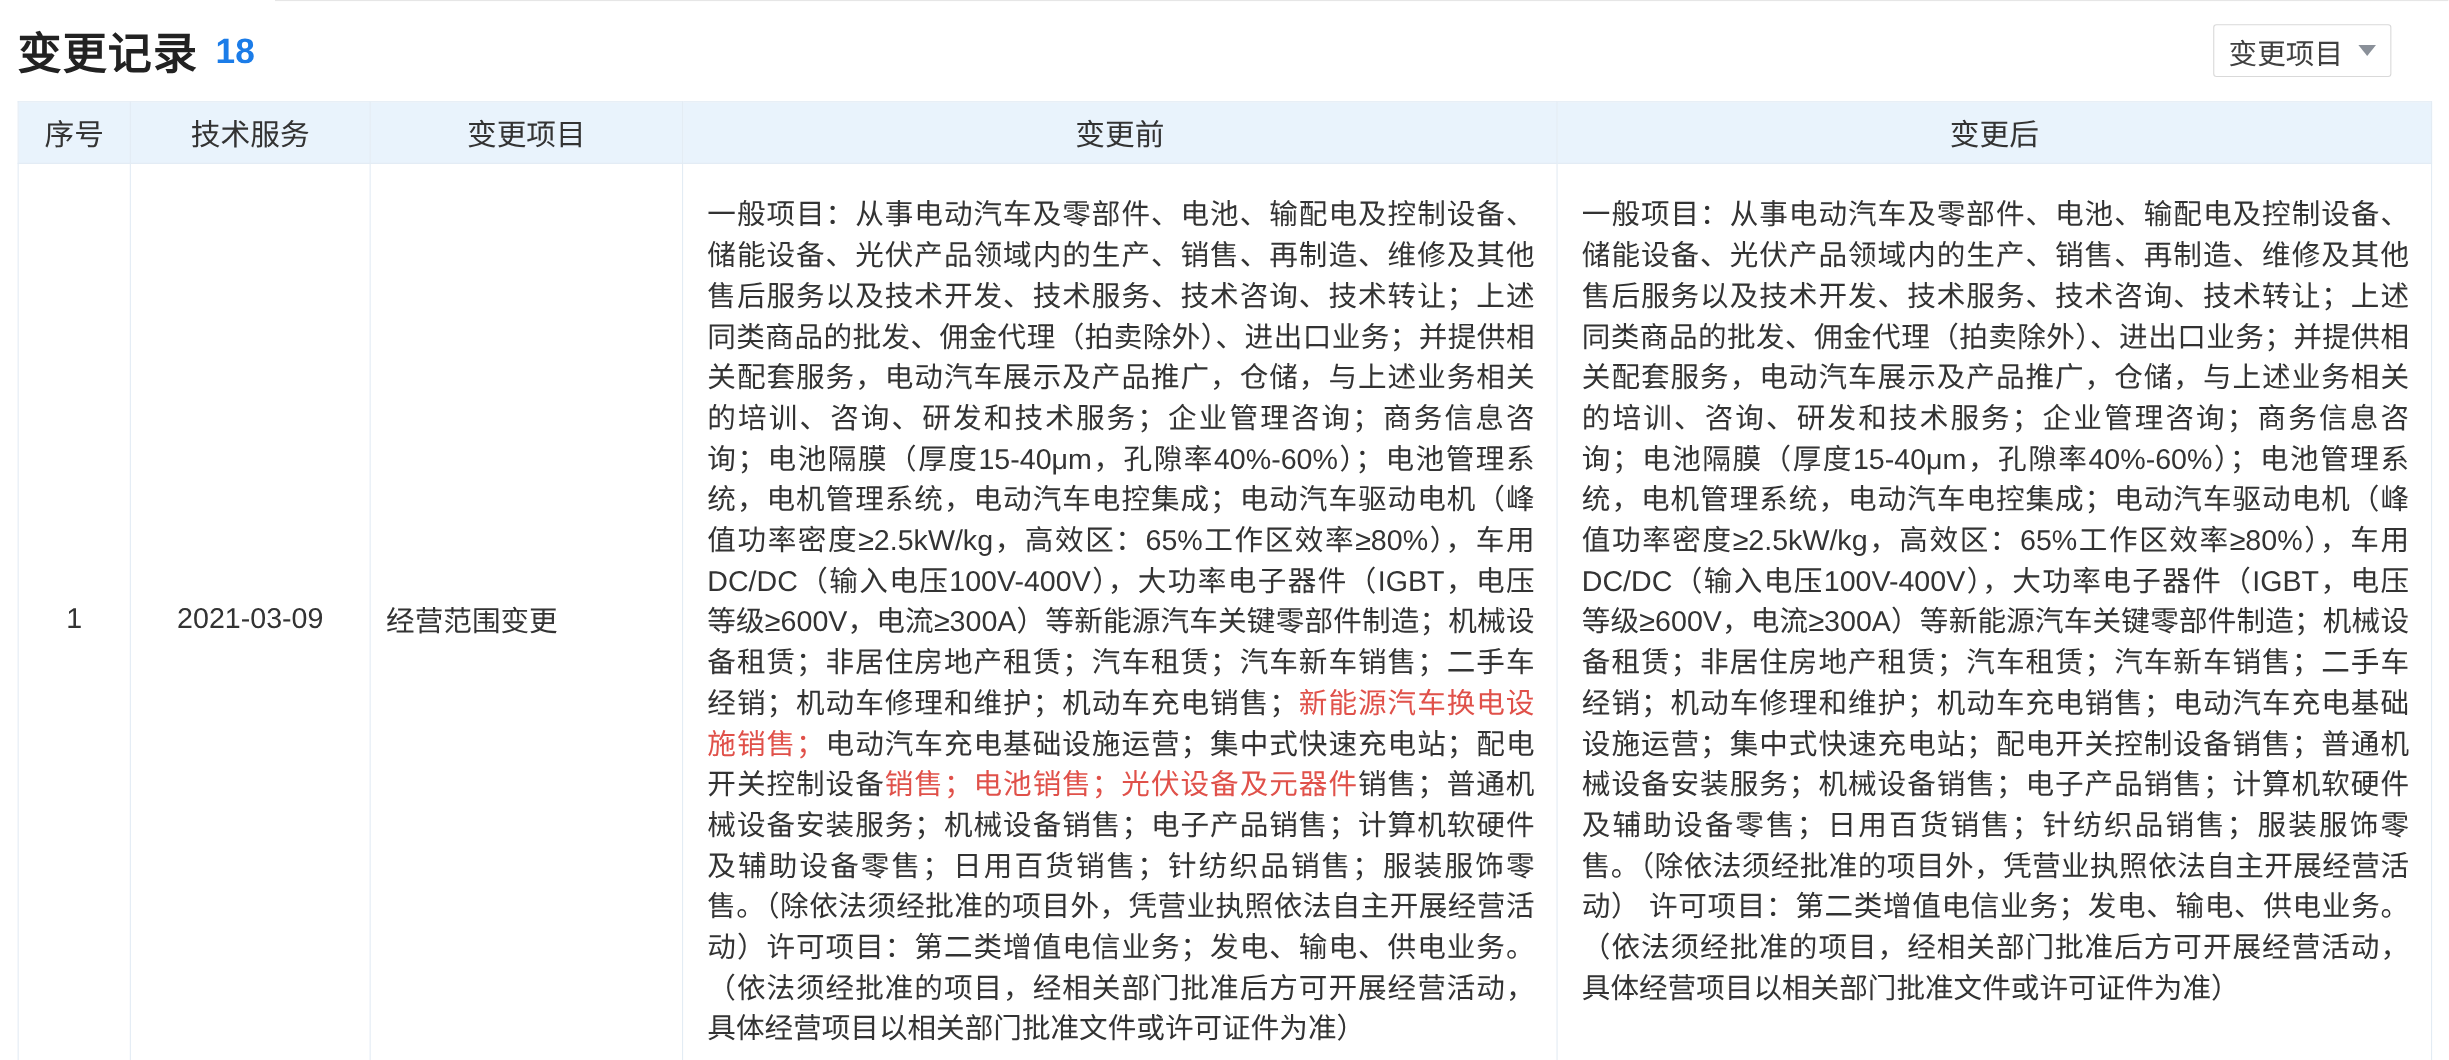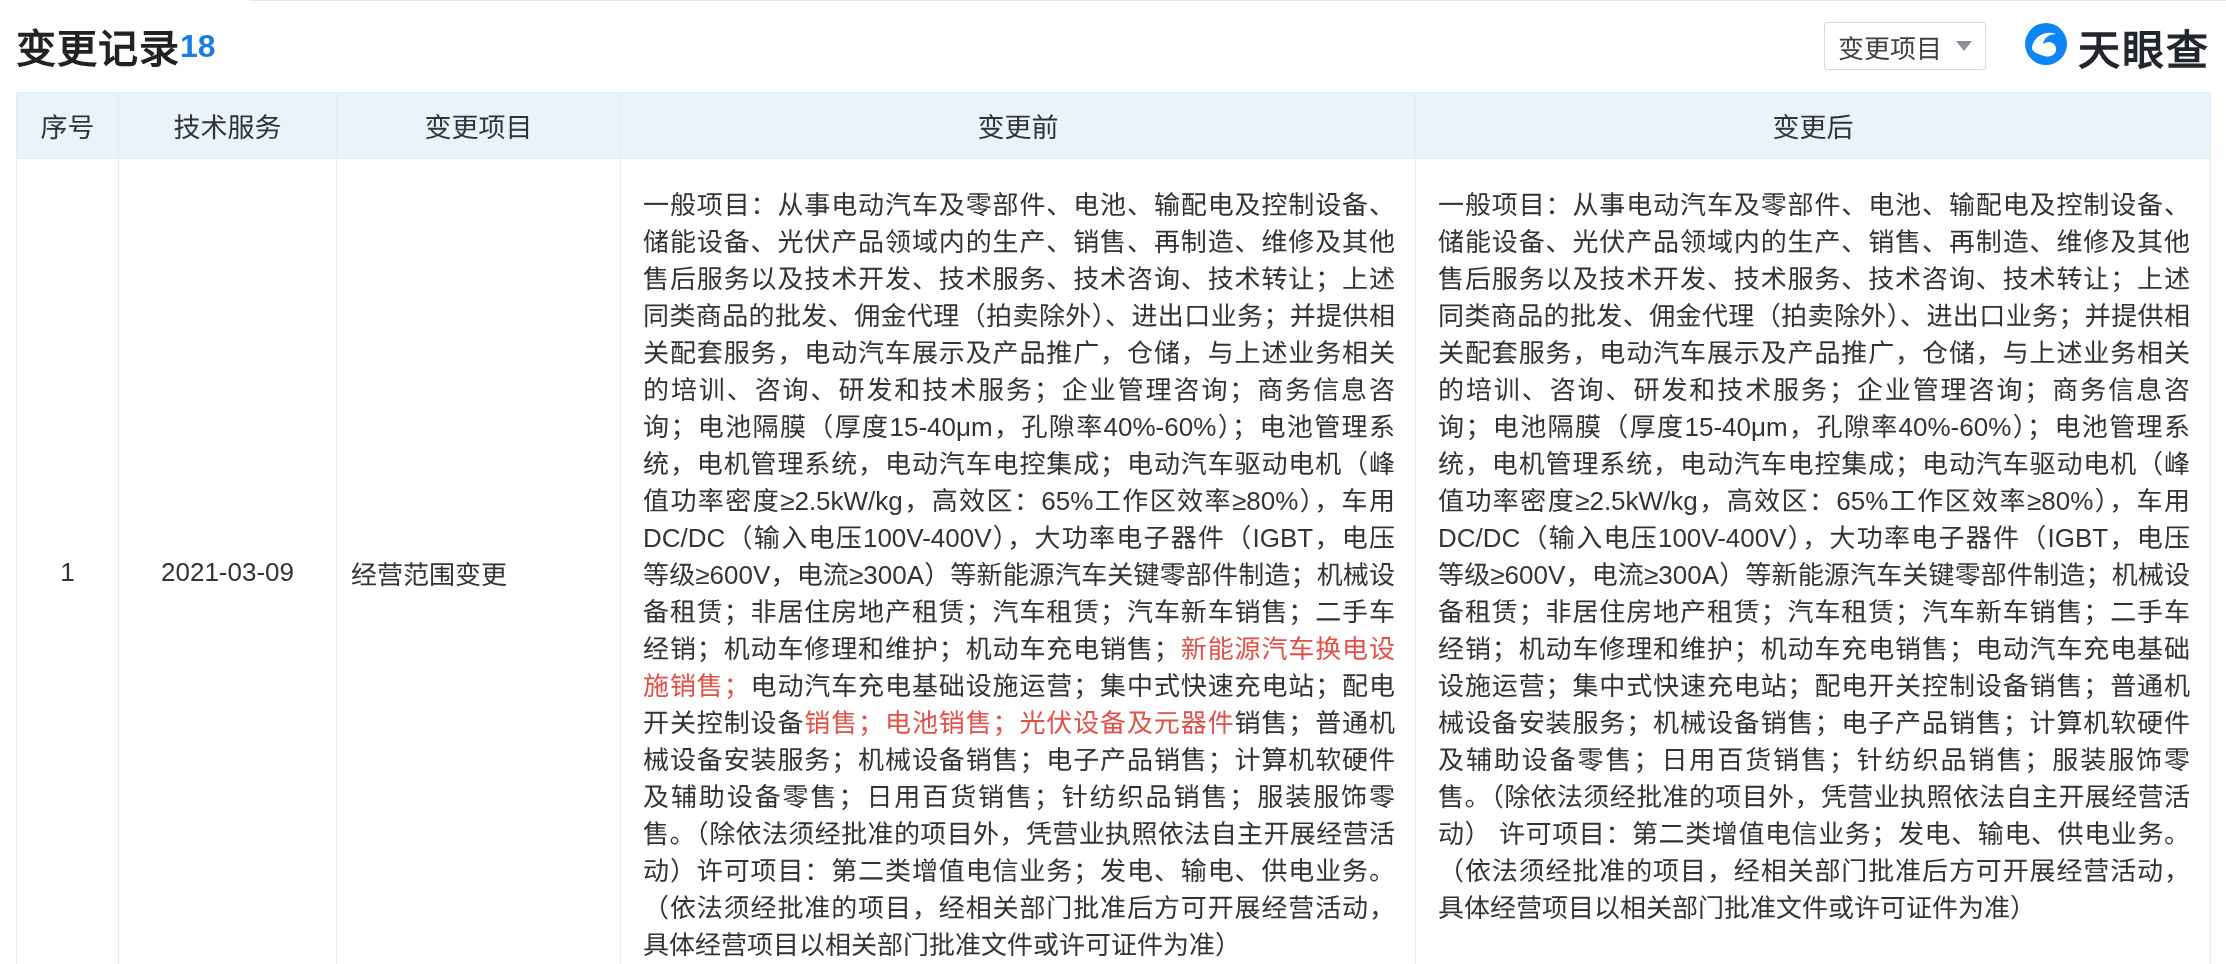--- a/index.html
+++ b/index.html
@@ -15,38 +15,38 @@
   }
   *{box-sizing:border-box;margin:0;padding:0;}
   html,body{width:2226px;height:964px;overflow:hidden;background:#ffffff;
     font-family:"Liberation Sans","DejaVu Sans",sans-serif;color:var(--text);}
   .top-divider{position:absolute;top:0;left:250px;right:0;height:1px;background:#e6e6e6;}
   .page{position:relative;width:2226px;height:964px;padding:0 16px;}
 
   
   .header-bar{display:flex;align-items:center;padding-top:22px;height:70px;}
   .page-title{font-size:40px;font-weight:700;color:#222;letter-spacing:1px;}
-  .record-count{font-size:32px;font-weight:700;color:var(--accent-blue);margin-left:0;}
+  .record-count{font-size:32px;font-weight:700;color:var(--accent-blue);margin-left:16px;}
   .notify-btn{display:flex;align-items:center;gap:10px;margin-left:26px;height:46px;
     padding:0 20px;background:var(--orange-bg);border:1px solid var(--orange-border);
     border-radius:4px;color:var(--orange);font-size:26px;cursor:pointer;}
   .notify-btn svg{display:block;}
   .spacer{flex:1;}
   .filter-btn{display:flex;align-items:center;justify-content:center;gap:14px;height:48px;
     width:162px;border:1px solid #d9d9d9;border-radius:3px;background:#fff;
     font-size:26px;color:#404040;cursor:pointer;margin-right:36px;}
   .caret{width:0;height:0;border-left:8px solid transparent;border-right:8px solid transparent;
     border-top:10px solid #8a9099;}
   .brand{display:flex;align-items:center;gap:8px;cursor:pointer;}
   .brand-name{font-size:42px;font-weight:700;color:#23262d;letter-spacing:2px;}
 
   
   .change-table{margin-top:22px;width:2194px;border-collapse:collapse;table-layout:fixed;}
   .change-table th,.change-table td{border:1px solid var(--border);}
-  .change-table th{height:66px;background:var(--header-bg);font-weight:400;
+  .change-table th{height:56px;background:var(--header-bg);font-weight:400;
     font-size:27px;color:#333;}
   td.cell-center{text-align:center;vertical-align:middle;font-size:26px;color:#333;}
   td.cell-item{vertical-align:middle;font-size:26px;color:#333;text-align:left;padding-left:14px;}
   td.cell-text{vertical-align:top;padding:28px 20px 22px 22px;font-size:26px;
     line-height:37px;color:#333;text-align:justify;}
   td.cell-text .hl{color:var(--highlight-red);}
 </style>
 </head>
 <body>
 
@@ -58,29 +58,20 @@
     <span class="record-count">18</span>
 
 
     <span class="spacer"></span>
 
     <button class="filter-btn">
       <span>变更项目</span>
       <span class="caret"></span>
     </button>
 
-    <div class="brand">
-      <span>
-        <svg width="48" height="48" viewBox="0 0 48 48">
-          <circle cx="24" cy="24" r="21" fill="#0d85f2"></circle>
-          <path d="M10 27 C12 16 24 10 34 14 C27 14 22 18 21 24 C26 20 33 22 34 28 C35 34 28 38 22 36 C15 34 9 31 10 27 Z" fill="#ffffff"></path>
-        </svg>
-      </span>
-      <span class="brand-name">天眼查</span>
-    </div>
   </div>
 
   <table class="change-table">
     <colgroup>
       <col style="width:102px">
         <col style="width:218px">
         <col style="width:284px">
       <col style="width:795px">
         <col style="width:795px">
     </colgroup>

